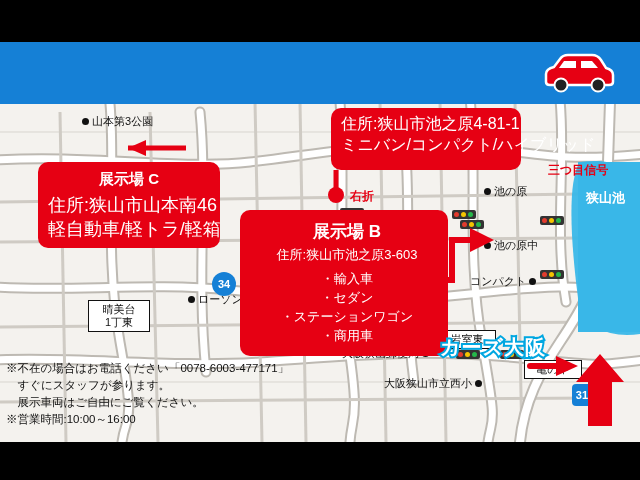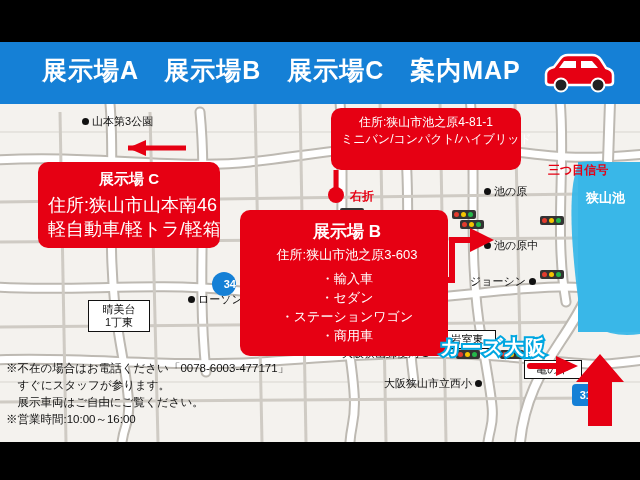--- a/index.html
+++ b/index.html
@@ -107,21 +107,21 @@
   }
   .box .bt {
     text-align: center;
     font-weight: bold;
     white-space: nowrap;
   }
   .box .bl { white-space: nowrap; }
 
   #box-a { left: 331px; top: 66px; width: 190px; height: 62px; }
   #box-a .bt { font-size: 12px; margin-bottom: 2px; }
-  #box-a .bl { font-size: 12px; text-align: center; }
+  #box-a .bl { font-size: 16px; text-align: center; }
 
   #box-c { left: 38px; top: 120px; width: 182px; height: 86px; }
   #box-c .bt { font-size: 15px; margin: 2px 0 4px; }
   #box-c .bl { font-size: 18px; text-align: right; }
 
   #box-b { left: 240px; top: 168px; width: 208px; height: 146px; padding-left: 16px; }
   #box-b .bt { font-size: 17px; margin: 4px 0 3px; }
   #box-b .bsub { font-size: 13px; text-align: center; margin-bottom: 5px; }
   #box-b .bl { font-size: 13px; text-align: center; line-height: 19px; }
 
@@ -158,21 +158,21 @@
 
   
   .shield {
     position: absolute;
     width: 26px; height: 22px;
     background: #1580d6;
     color: #fff;
     font-size: 11px;
     font-weight: bold;
     border-radius: 4px;
-    text-align: right;
+    text-align: center;
     line-height: 22px;
     z-index: 9;
   }
   .shield.round {
     border-radius: 50%;
     width: 24px; height: 24px;
     line-height: 24px;
   }
 
   
@@ -368,21 +368,21 @@
       <span class="dot"></span>
       <span class="txt">池の原</span>
     </div>
 
     <div class="poi" style="left:484px; top:196px;">
       <span class="dot"></span>
       <span class="txt">池の原中</span>
     </div>
 
     <div class="poi" style="left:470px; top:232px;">
-      <span class="txt">ジョーシン</span>
+      <span class="txt">コンパクト</span>
       <span class="dot"></span>
     </div>
 
     <div class="poi" style="left:342px; top:304px;">
       <span class="txt">大阪狭山郵便局</span>
       <span class="dot"></span>
     </div>
 
     <div class="poi" style="left:384px; top:334px;">
       <span class="txt">大阪狭山市立西小</span>
@@ -444,21 +444,20 @@
     <div class="shopname">カーズ大阪</div>
 
     <div class="notes">
       <div>※不在の場合はお電話ください「0078-6003-477171」</div>
       <div>　すぐにスタッフが参ります。</div>
       <div>　展示車両はご自由にご覧ください。</div>
       <div>※営業時間:10:00～16:00</div>
     </div>
 
     <div class="header-band"></div>
-    <div class="header-title">展示場A　展示場B　展示場C　案内MAP</div>
     <svg class="header-car" viewBox="0 0 78 42">
       <path d="M6 30 L6 22 C6 18 10 16 14 15 L20 7 C22 4 25 3 28 3 L52 3 C56 3 59 5 61 8 L66 16 C70 17 73 19 73 23 L73 30 C73 32 71 33 69 33 L10 33 C8 33 6 32 6 30 Z" fill="#e60013" stroke="#ffffff" stroke-width="2.5"></path>
       <path d="M24 9 L36 9 L36 16 L19 16 Z" fill="#ffffff"></path>
       <path d="M41 9 L52 9 L58 16 L41 16 Z" fill="#ffffff"></path>
       <circle cx="21" cy="33" r="6.5" fill="#222" stroke="#ffffff" stroke-width="2"></circle>
       <circle cx="58" cy="33" r="6.5" fill="#222" stroke="#ffffff" stroke-width="2"></circle>
     </svg>
 
   </div>
 </div>

